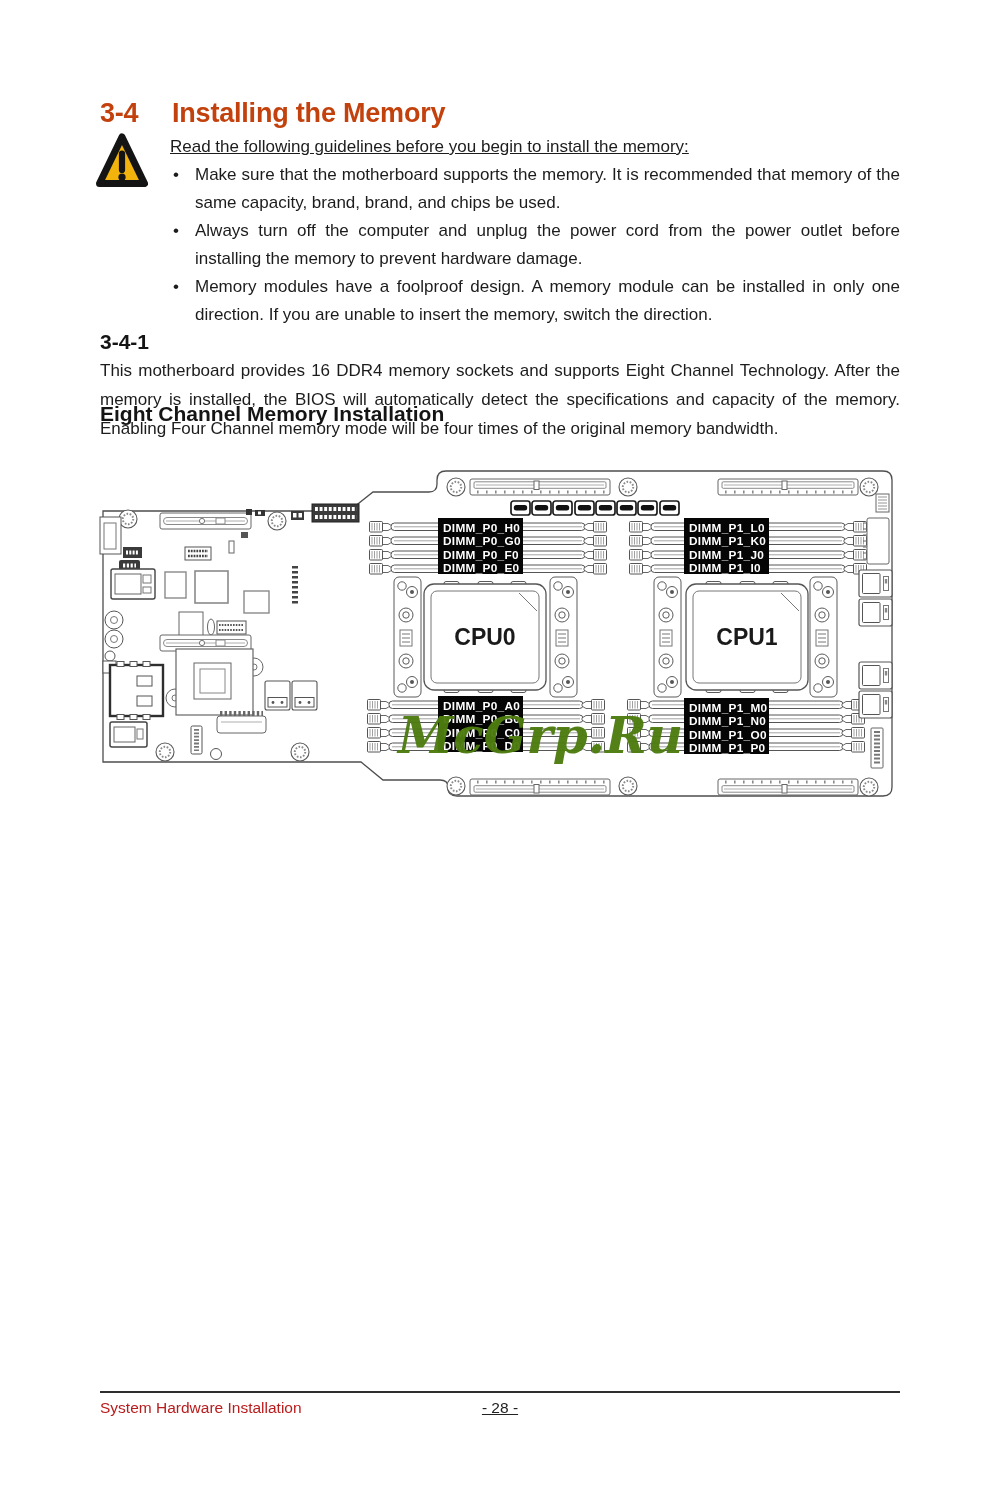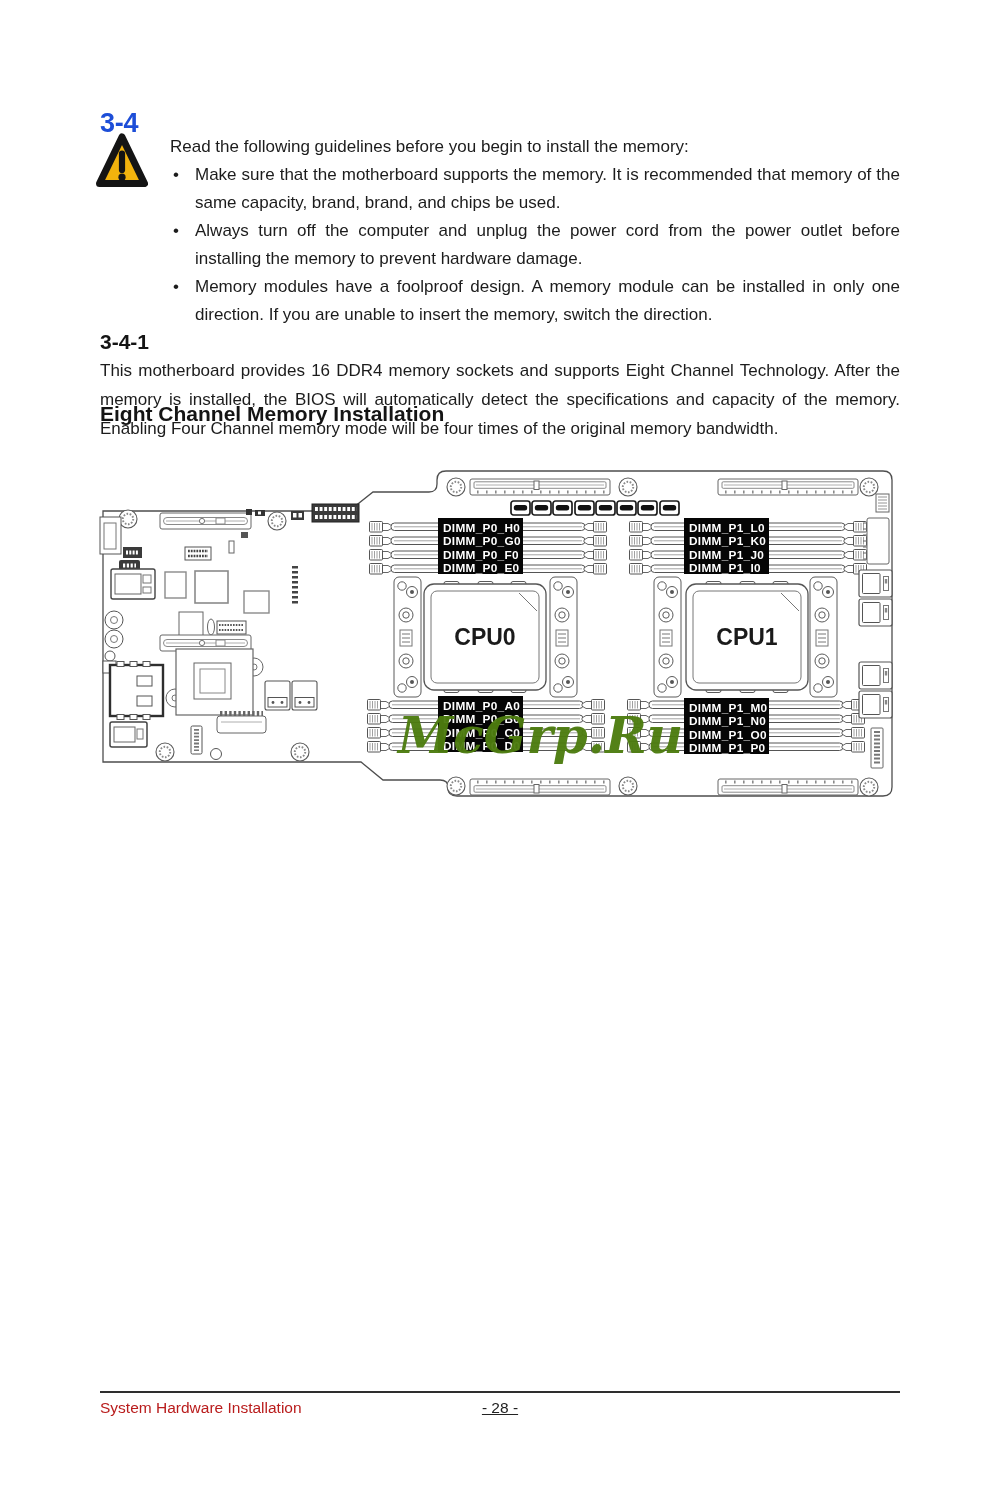--- a/index.html
+++ b/index.html
@@ -1,41 +1,42 @@
 <!DOCTYPE html>
 <html><head>
 <meta charset="utf-8">
 <style>
   html,body{margin:0;padding:0;background:#ffffff;}
   body{width:1000px;height:1486px;position:relative;font-family:"Liberation Sans",sans-serif;color:#1c1c1c;overflow:hidden;}
   .abs{position:absolute;}
-  .h1{left:100px;top:108px;display:flex;font-size:27px;font-weight:bold;color:#1d4ed8;letter-spacing:-0.2px;}
+  .h1{left:100px;top:98px;display:flex;font-size:27px;font-weight:bold;color:#c2410c;letter-spacing:-0.2px;}
   .h1 .num{width:72px;flex:0 0 72px;}
   .h2{left:100px;top:330px;display:flex;font-size:21px;font-weight:bold;color:#141414;flex-direction:column;}
   .h2 .num{width:72px;flex:0 0 72px;}
   .notice{left:170px;top:133px;width:730px;font-size:17px;line-height:28px;}
-  .notice p{margin:0;}
+  .notice p{margin:0;text-decoration:underline;}
   .bullet{display:flex;}
   .bullet .dot{flex:0 0 22px;padding-left:3px;}
   .bullet .btext{flex:1;text-align:justify;}
   .para{left:100px;top:356px;width:800px;font-size:17px;line-height:29px;text-align:justify;margin:0;}
   .warn-icon{left:96px;top:132px;width:52px;height:58px;}
   .diagram{left:95px;top:455px;width:810px;height:350px;}
   .watermark{left:398px;top:711px;z-index:10;font-family:"DejaVu Serif",serif;font-style:italic;font-weight:bold;font-size:50px;line-height:1;color:#4d7c0f;white-space:nowrap;opacity:.96;}
   .footer-rule{left:100px;top:1391px;width:800px;height:0;border-top:2.5px solid #2e2e2e;}
   .footer-left{left:100px;top:1399px;font-size:15.5px;color:#b91c1c;}
   .footer-page{left:100px;top:1399px;width:800px;text-align:center;font-size:15.5px;color:#222;text-decoration:underline;}
   svg text.dimm-lbl{font-family:"Liberation Sans",sans-serif;font-weight:bold;font-size:11.8px;fill:#ffffff;letter-spacing:.3px;}
   svg text.cpu-lbl{font-family:"Liberation Sans",sans-serif;font-weight:bold;font-size:23px;fill:#1a1a1a;text-anchor:middle;}
 </style>
 </head>
 <body>
 
 <div class="abs h1">
   <span class="num">3-4</span>
+  <span>Installing the Memory</span>
 </div>
 
 <svg class="abs warn-icon" viewBox="0 0 52 58">
   <polygon points="26,5 48.5,51.5 3.5,51.5" fill="#f2b30d" stroke="#141414" stroke-width="7" stroke-linejoin="round"></polygon>
   <line x1="26" y1="21.5" x2="26" y2="38" stroke="#141414" stroke-width="6.2" stroke-linecap="round"></line>
   <circle cx="26" cy="45.2" r="3.6" fill="#141414"></circle>
 </svg>
 
 <div class="abs notice">
   <p>Read the following guidelines before you begin to install the memory:</p>

